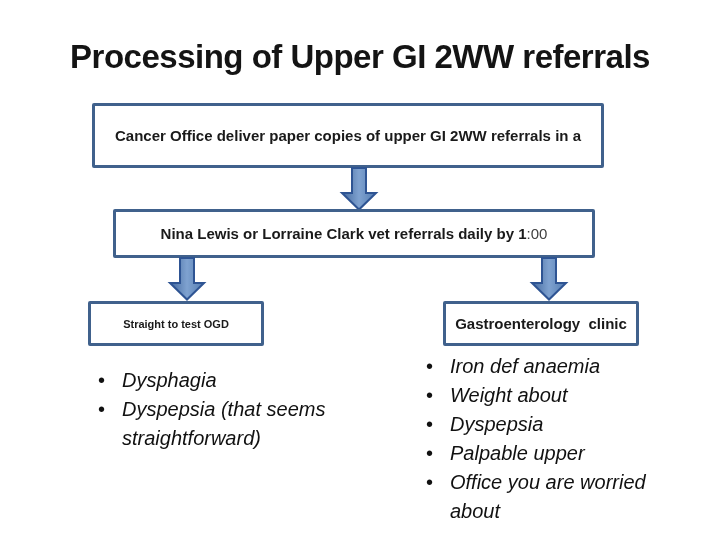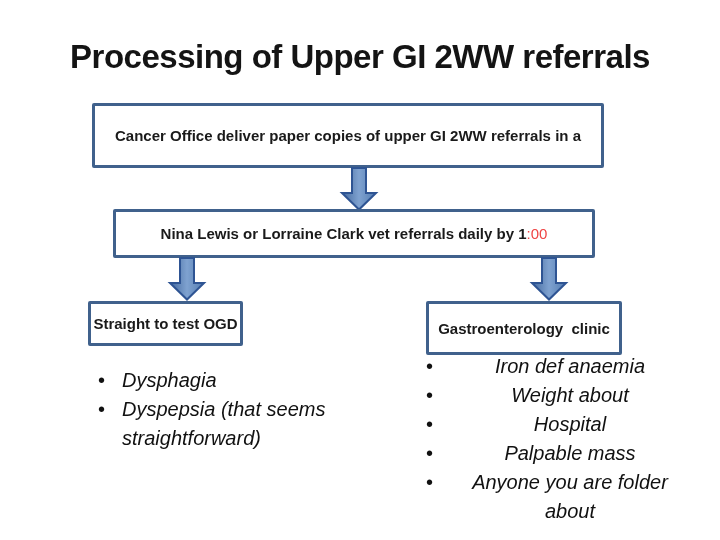--- a/index.html
+++ b/index.html
@@ -14,37 +14,37 @@
   }
   .fbox {
     position:absolute; box-sizing:border-box;
     border:3px solid var(--box-border, #40618C); border-radius:2px;
     display:flex; align-items:center; justify-content:center;
     flex-direction:column; text-align:center;
     font-weight:700; font-size:15px; color:#1a1a1a; background:#fff;
   }
   #box1 { left:92px;  top:103px; width:512px; height:65px; line-height:1.7; }
   #box2 { left:113px; top:209px; width:482px; height:49px; }
-  #left-box  { left:88px;  top:301px; width:155px; height:45px; font-size:15px; }
-  #right-box { left:426px; top:301px; width:196px; height:54px; white-space:pre; }
-  .time-suffix { font-weight:400; color:#ef4444; }
+  #left-box  { left:88px;  top:301px; width:176px; height:45px; font-size:11px; }
+  #right-box { left:443px; top:301px; width:196px; height:45px; white-space:pre; }
+  .time-suffix { font-weight:400; color:#404040; }
   .arrow { position:absolute; width:40px; height:44px; }
   #arrow-1 { left:339px; top:167px; }
   #arrow-2 { left:167px; top:257px; }
   #arrow-3 { left:529px; top:257px; }
   .blist {
     position:absolute; list-style:none; margin:0; padding:0;
     font-style:italic; font-size:20px; line-height:29px; color:#111;
   }
   .blist li { display:flex; align-items:flex-start; }
   .bullet { flex:0 0 24px; width:24px; font-style:normal; }
   #left-list  { left:98px;  top:366px; }
   #left-list  .btext { width:228px; }
   #right-list { left:426px; top:352px; }
-  #right-list .btext { width:240px;text-align:center; }
+  #right-list .btext { width:240px; }
 </style>
 </head>
 <body>
 
 <div class="slide">
 
   <svg width="0" height="0" style="position:absolute" aria-hidden="true">
     <defs>
       <linearGradient id="arrowGrad" x1="0" y1="0" x2="1" y2="0">
         <stop offset="0" style="stop-color:var(--arrow-fill-dark,#44699E)"></stop>
@@ -99,25 +99,25 @@
     <li>
       <span class="bullet">•</span>
       <span class="btext">Iron def anaemia</span>
     </li>
     <li>
       <span class="bullet">•</span>
       <span class="btext">Weight about</span>
     </li>
     <li>
       <span class="bullet">•</span>
-      <span class="btext">Hospital</span>
+      <span class="btext">Dyspepsia</span>
     </li>
     <li>
       <span class="bullet">•</span>
-      <span class="btext">Palpable mass</span>
+      <span class="btext">Palpable upper</span>
     </li>
     <li>
       <span class="bullet">•</span>
-      <span class="btext">Anyone you are folder about</span>
+      <span class="btext">Office you are worried about</span>
     </li>
   </ul>
 
 </div>
 
 </body></html>

